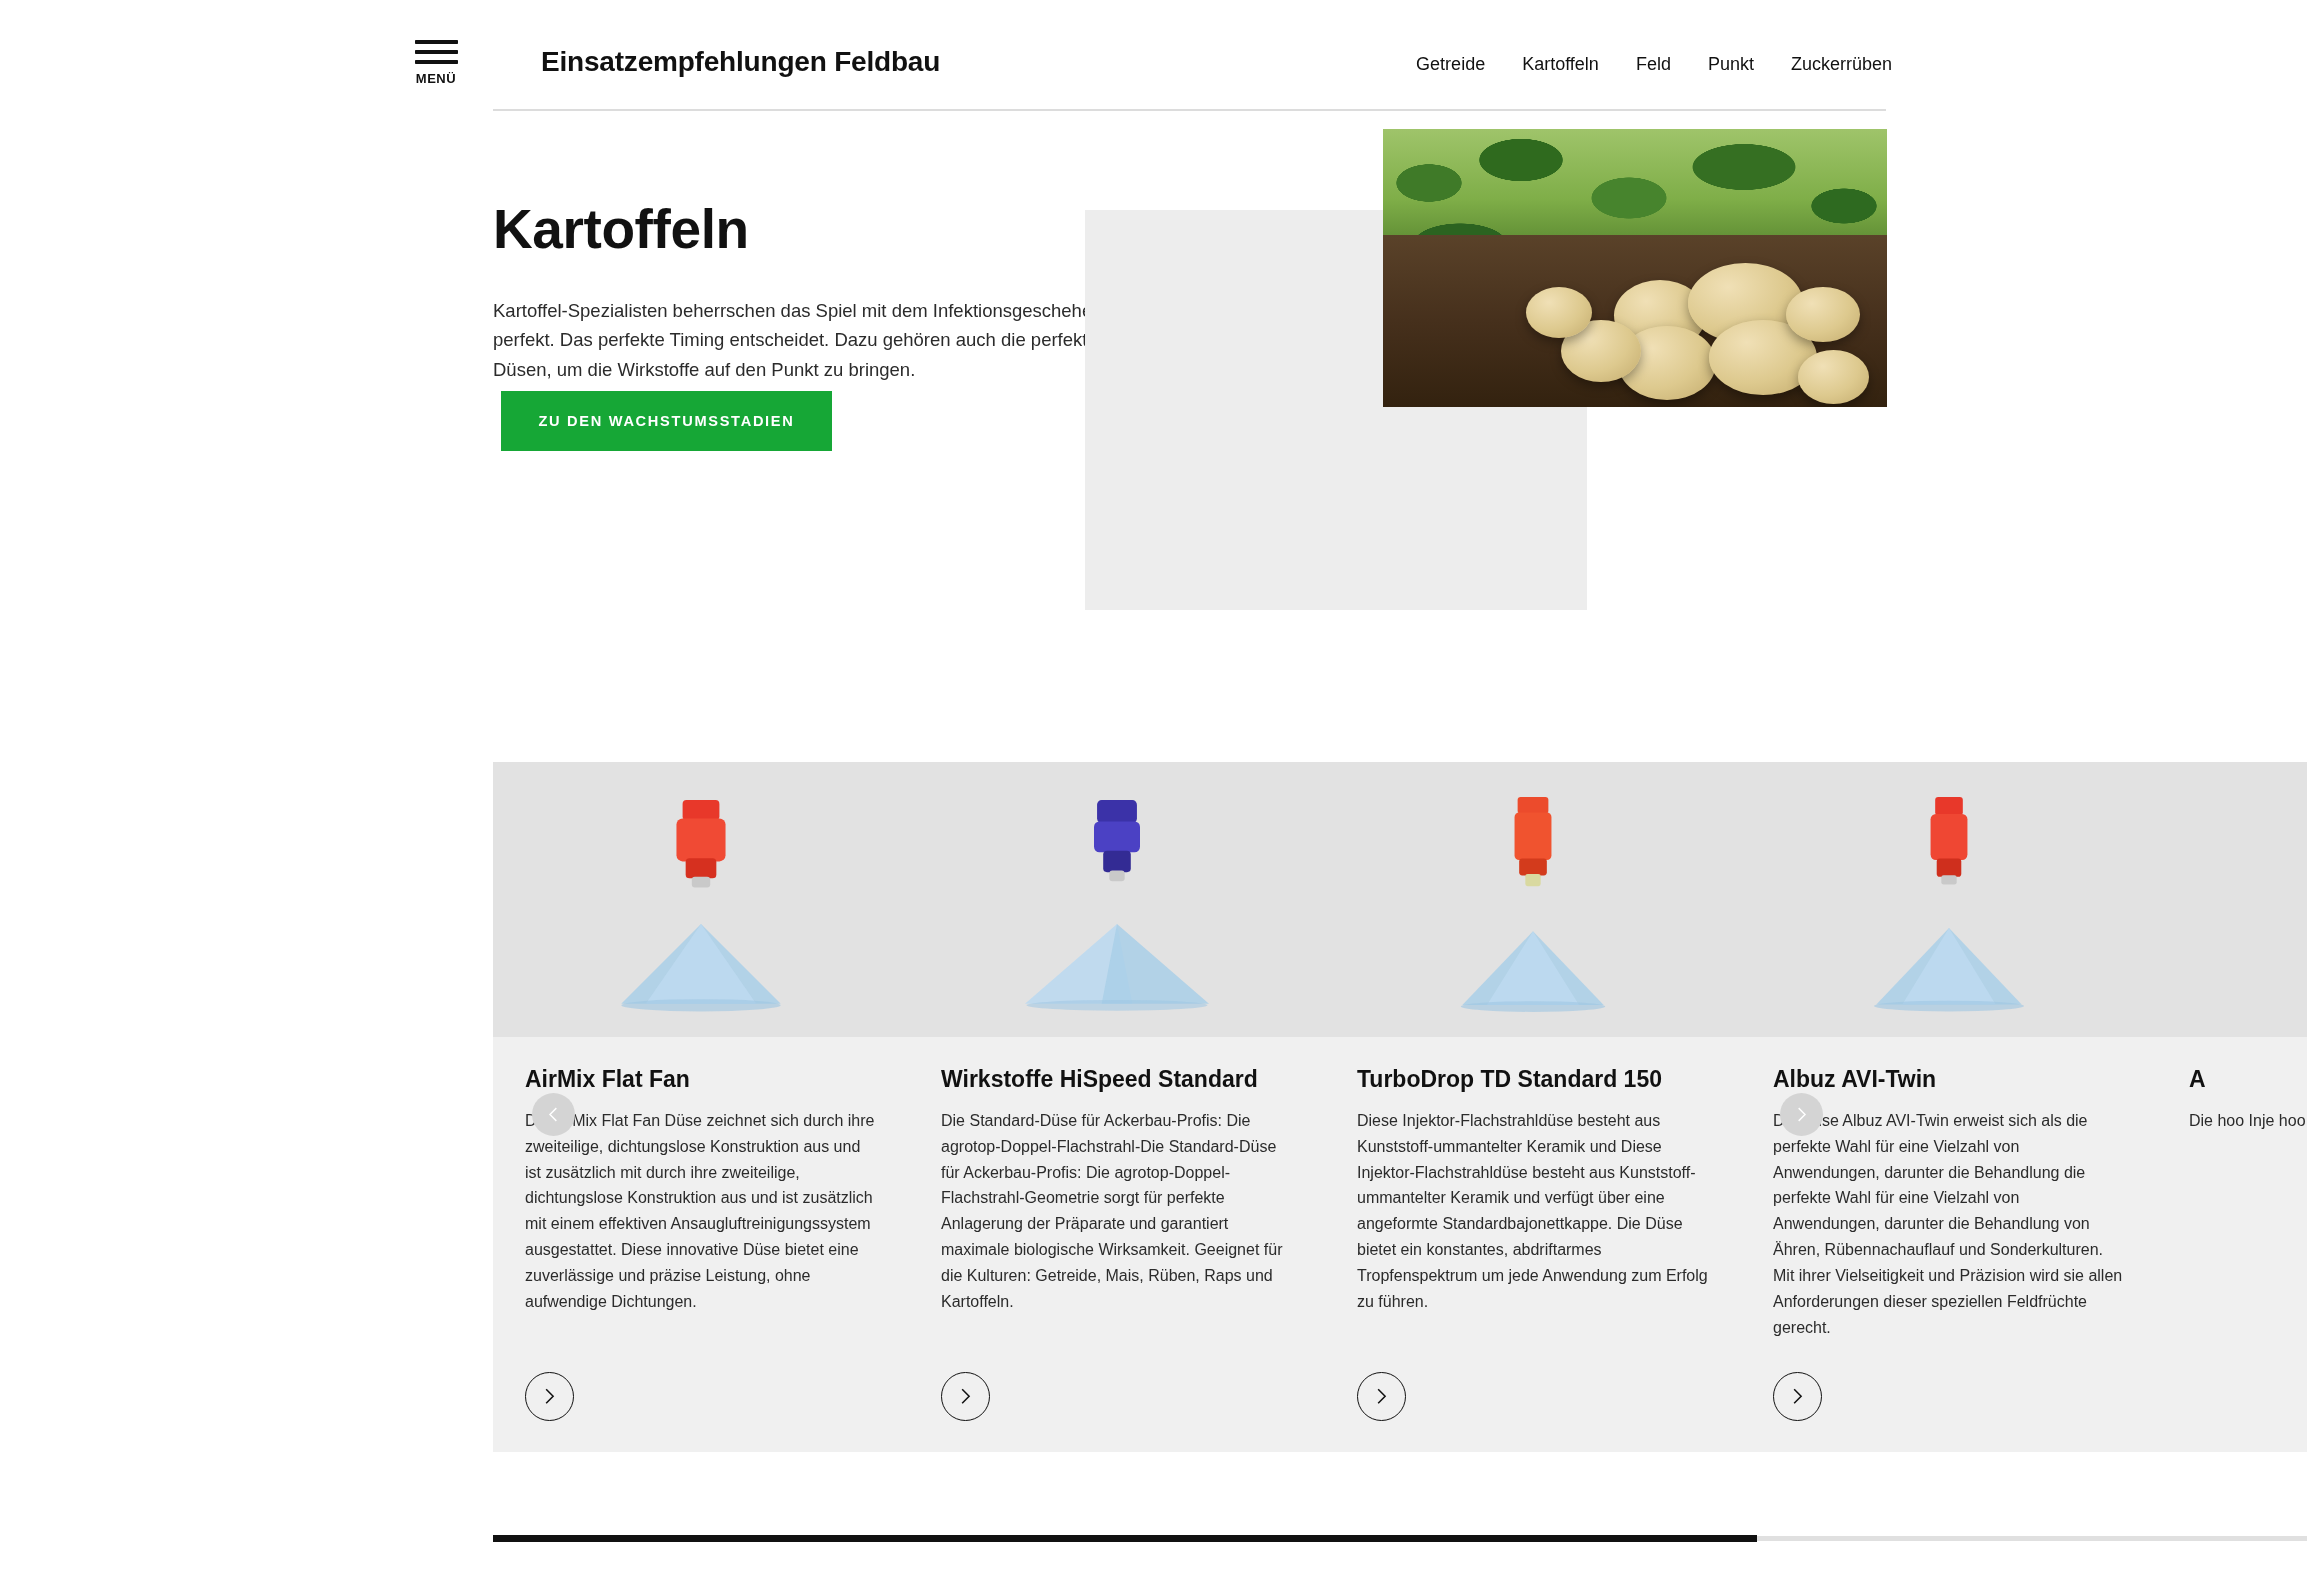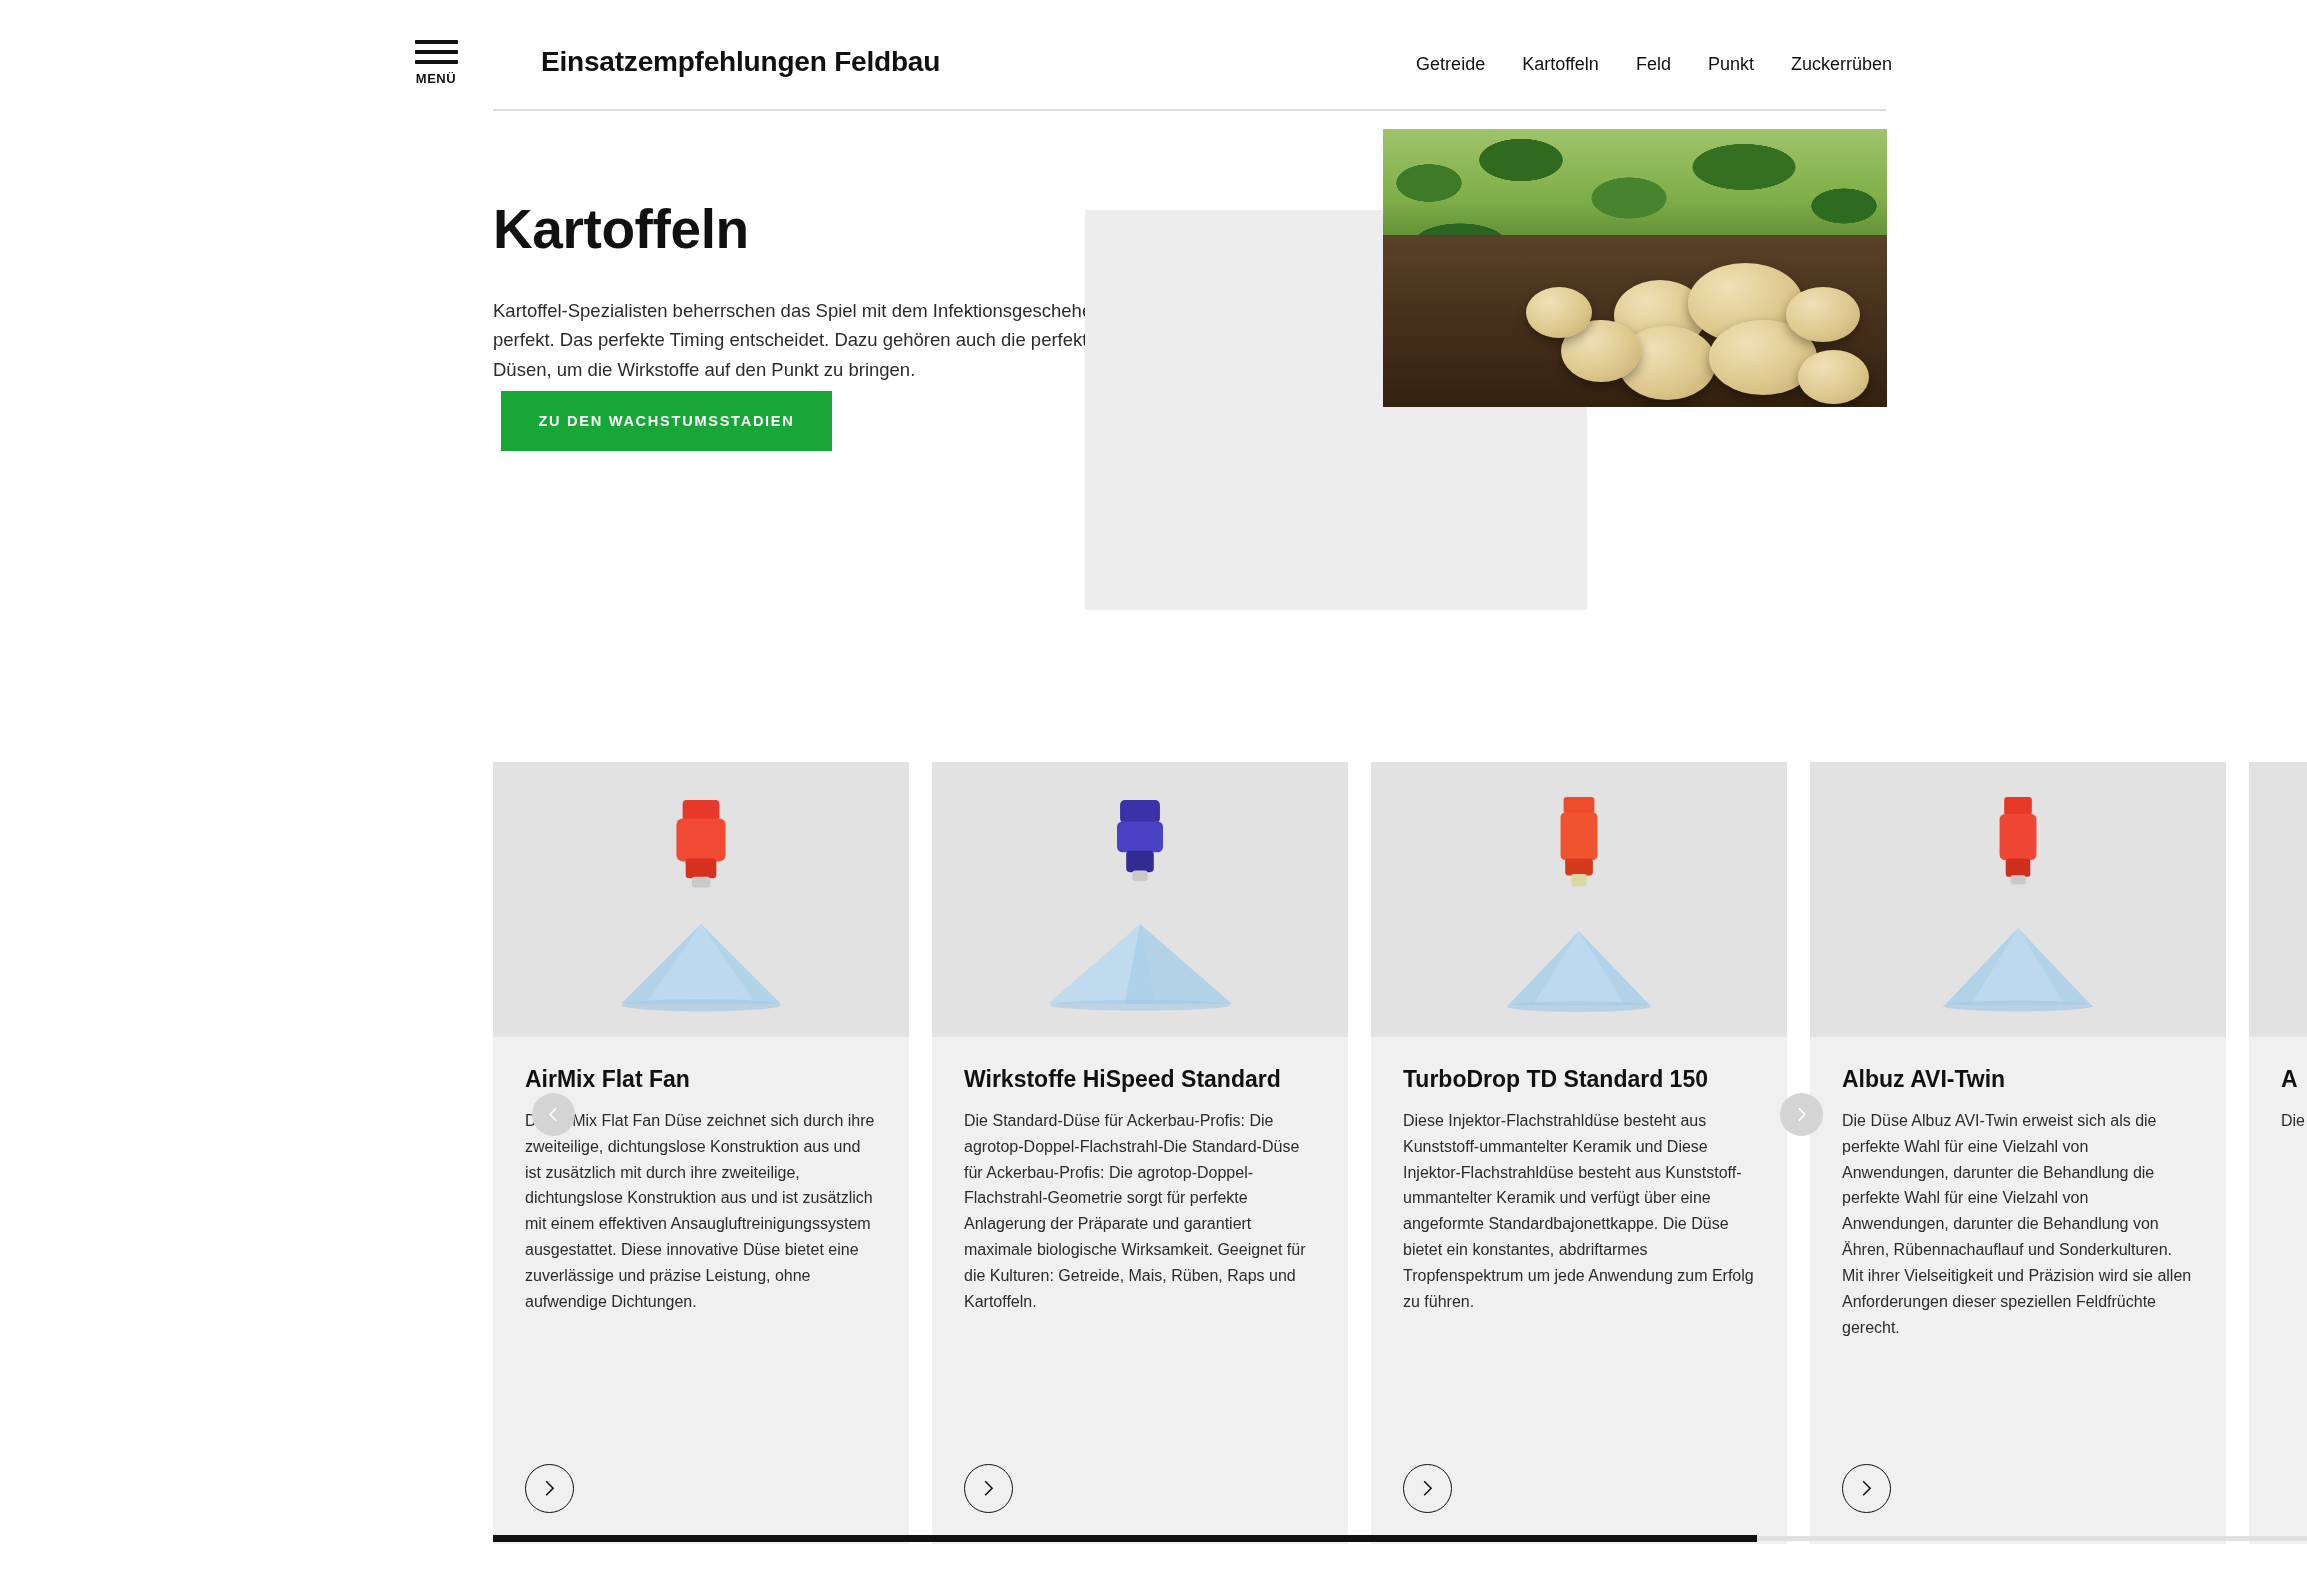--- a/index.html
+++ b/index.html
@@ -177,23 +177,22 @@
     font-weight: bold;
     color: #111111;
   }
 
   
   .cards {
     position: absolute;
     left: 493px;
     top: 762px;
     width: 1814px;
-    height: 782px;
-    display: flex;
-    gap: 23px;
+    height: 690px;
+    display: flex;
   }
   .card {
     width: 416px;
     flex: 0 0 416px;
     background: #f0f0f0;
     display: flex;
     flex-direction: column;
     position: relative;
   }
   .card-image {

